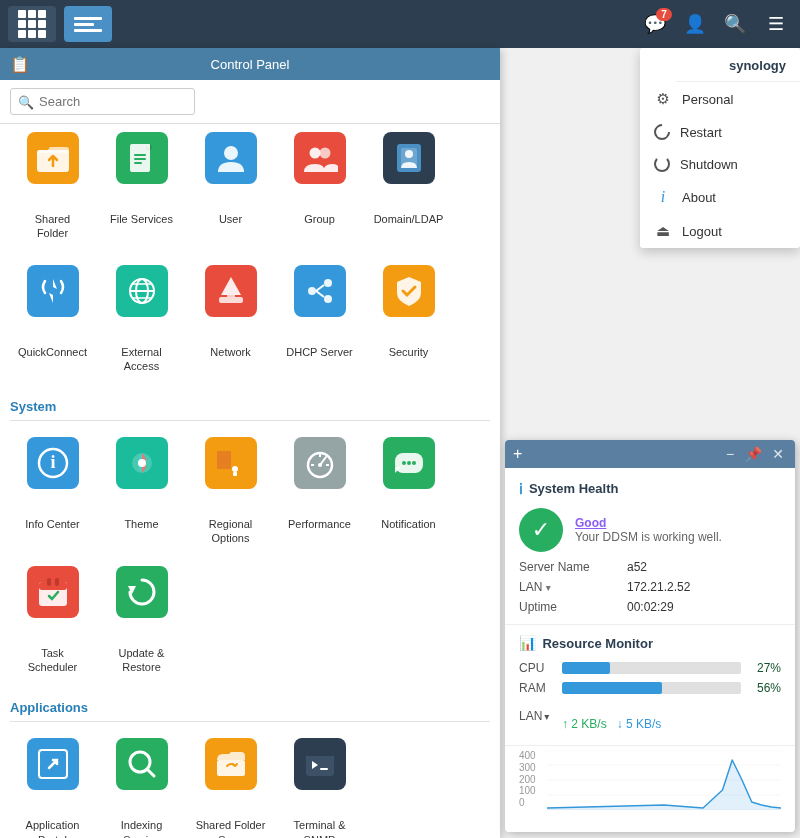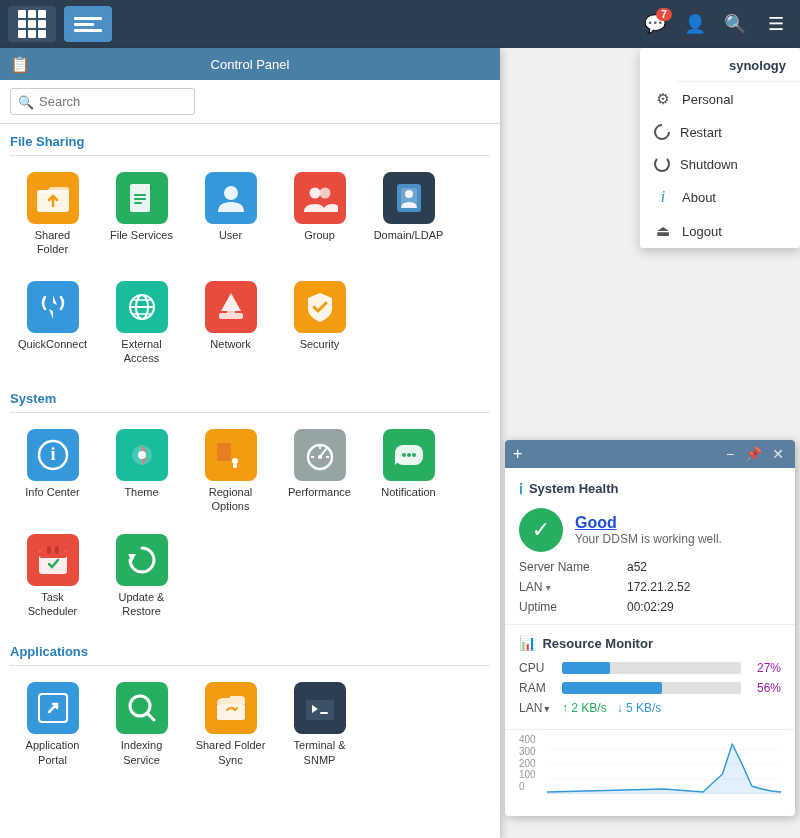--- a/index.html
+++ b/index.html
@@ -125,21 +125,21 @@
       border-radius: 4px;
     }
     .icon-img {
       width: 52px; height: 52px;
       display: flex; align-items: center; justify-content: center;
       margin-bottom: 4px;
       border-radius: 8px;
       font-size: 28px;
     }
     .icon-label {
-      font-size: 11px; color: #333; text-align: center; line-height: 1.3;
+      font-size: 11px; color: #333; text-align: center; line-height: 1.3; margin-top: 24px;
     }
 
     
     .icon-shared-folder { background: #f39c12; }
     .icon-file-services { background: #27ae60; }
     .icon-domain { background: #2c3e50; }
     .icon-quickconnect { background: #3498db; }
     .icon-external { background: #1abc9c; }
     .icon-network { background: #e74c3c; }
     .icon-dhcp { background: #3498db; }
@@ -222,21 +222,21 @@
       margin-bottom: 8px;
     }
     .health-check-circle {
       width: 44px; height: 44px;
       background: #27ae60;
       border-radius: 50%;
       display: flex; align-items: center; justify-content: center;
       color: white; font-size: 22px; flex-shrink: 0;
     }
     .health-status-text .status-good {
-      font-size: 16px; font-weight: 600; color: #1d4ed8; text-decoration: underline;
+      font-size: 12px; font-weight: 600; color: #8b5cf6; text-decoration: underline;
     }
     .health-status-text .status-desc {
       font-size: 12px; color: #666;
     }
     .health-details {
       display: grid; grid-template-columns: 100px 1fr; gap: 6px 8px;
       font-size: 12px;
     }
     .health-key { color: #555; font-weight: 500; }
     .health-val { color: #333; }
@@ -252,27 +252,27 @@
     .resource-row {
       display: flex; align-items: center; gap: 8px;
       margin-bottom: 6px;
       font-size: 12px;
     }
     .resource-label { width: 35px; color: #555; font-weight: 500; }
     .resource-bar-wrap {
       flex: 1; height: 12px; background: #e0e0e0; border-radius: 2px; overflow: hidden;
     }
     .resource-bar { height: 100%; background: #3498db; border-radius: 2px; }
-    .resource-pct { width: 32px; text-align: right; color: #a21caf; font-size: 12px; }
+    .resource-pct { width: 32px; text-align: right; color: #14532d; font-size: 12px; }
     .resource-lan-row {
       display: flex; align-items: center; gap: 8px;
       margin-bottom: 6px; font-size: 12px;
     }
     .resource-lan-label { width: 35px; color: #555; font-weight: 500; display: flex; align-items: center; gap: 2px; }
-    .resource-lan-speeds { display: flex; gap: 10px; }
+    .resource-lan-speeds { display: flex; gap: 10px; margin-top: 16px; }
     .speed-up { color: #27ae60; font-weight: 500; }
     .speed-down { color: #3498db; font-weight: 500; }
 
     
     .chart-area {
       padding: 4px 14px 10px;
       border-top: 1px solid #eee;
     }
     .chart-container {
       position: relative;
@@ -359,21 +359,20 @@
     <span>Control Panel</span>
   </div>
   <div class="cp-search-bar">
     <div class="cp-search-wrap">
       <span class="search-icon">🔍</span>
       <input type="text" placeholder="Search" style="">
     </div>
   </div>
   <div class="cp-content">
 
-    <div class="section-title">File Sharing</div>
     <div class="icon-grid">
 
       <div class="icon-item">
         <div class="icon-img icon-shared-folder">
           <svg width="36" height="36" viewBox="0 0 36 36">
               <rect x="2" y="10" width="32" height="22" rx="3" fill="white" opacity="0.9"></rect>
               <path d="M2 13 Q2 10 5 10 L13 10 L15 7 L31 7 Q34 7 34 10 L34 13Z" fill="white" opacity="0.7"></path>
               <path d="M18 16 L22 20 M18 16 L14 20 M18 16 L18 26" stroke="#f39c12" stroke-width="2.5" stroke-linecap="round" fill="none"></path>
             </svg>
         </div>
@@ -460,20 +459,32 @@
         <div class="icon-img icon-network">
           <svg width="36" height="36" viewBox="0 0 36 36">
               <polygon points="18,4 28,22 8,22" fill="white" opacity="0.9"></polygon>
               <rect x="14" y="22" width="8" height="2" fill="white" opacity="0.7"></rect>
               <rect x="6" y="24" width="24" height="6" rx="2" fill="white" opacity="0.8"></rect>
             </svg>
         </div>
         <span class="icon-label">Network</span>
       </div>
 
+      <div class="icon-item">
+        <div class="icon-img icon-dhcp">
+          <svg width="36" height="36" viewBox="0 0 36 36">
+              <circle cx="10" cy="18" r="4" fill="white" opacity="0.9"></circle>
+              <circle cx="26" cy="10" r="4" fill="white" opacity="0.9"></circle>
+              <circle cx="26" cy="26" r="4" fill="white" opacity="0.9"></circle>
+              <line x1="14" y1="18" x2="22" y2="12" stroke="white" stroke-width="2"></line>
+              <line x1="14" y1="18" x2="22" y2="24" stroke="white" stroke-width="2"></line>
+            </svg>
+        </div>
+        <span class="icon-label">DHCP Server</span>
+      </div>
 
       <div class="icon-item">
         <div class="icon-img icon-security">
           <svg width="36" height="36" viewBox="0 0 36 36">
               <path d="M18 4 L30 9 L30 20 Q30 28 18 33 Q6 28 6 20 L6 9Z" fill="white" opacity="0.9"></path>
               <path d="M12 18 L16 22 L24 14" stroke="#f39c12" stroke-width="3" stroke-linecap="round" fill="none"></path>
             </svg>
         </div>
         <span class="icon-label">Security</span>
       </div>

